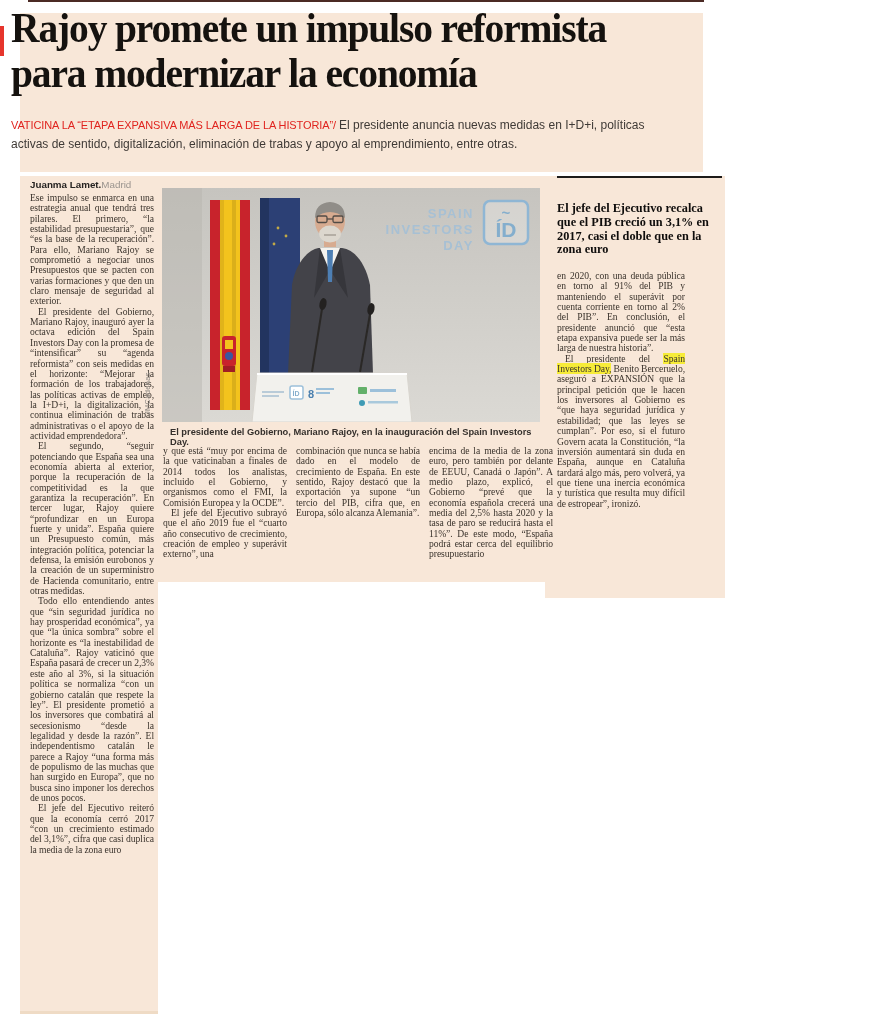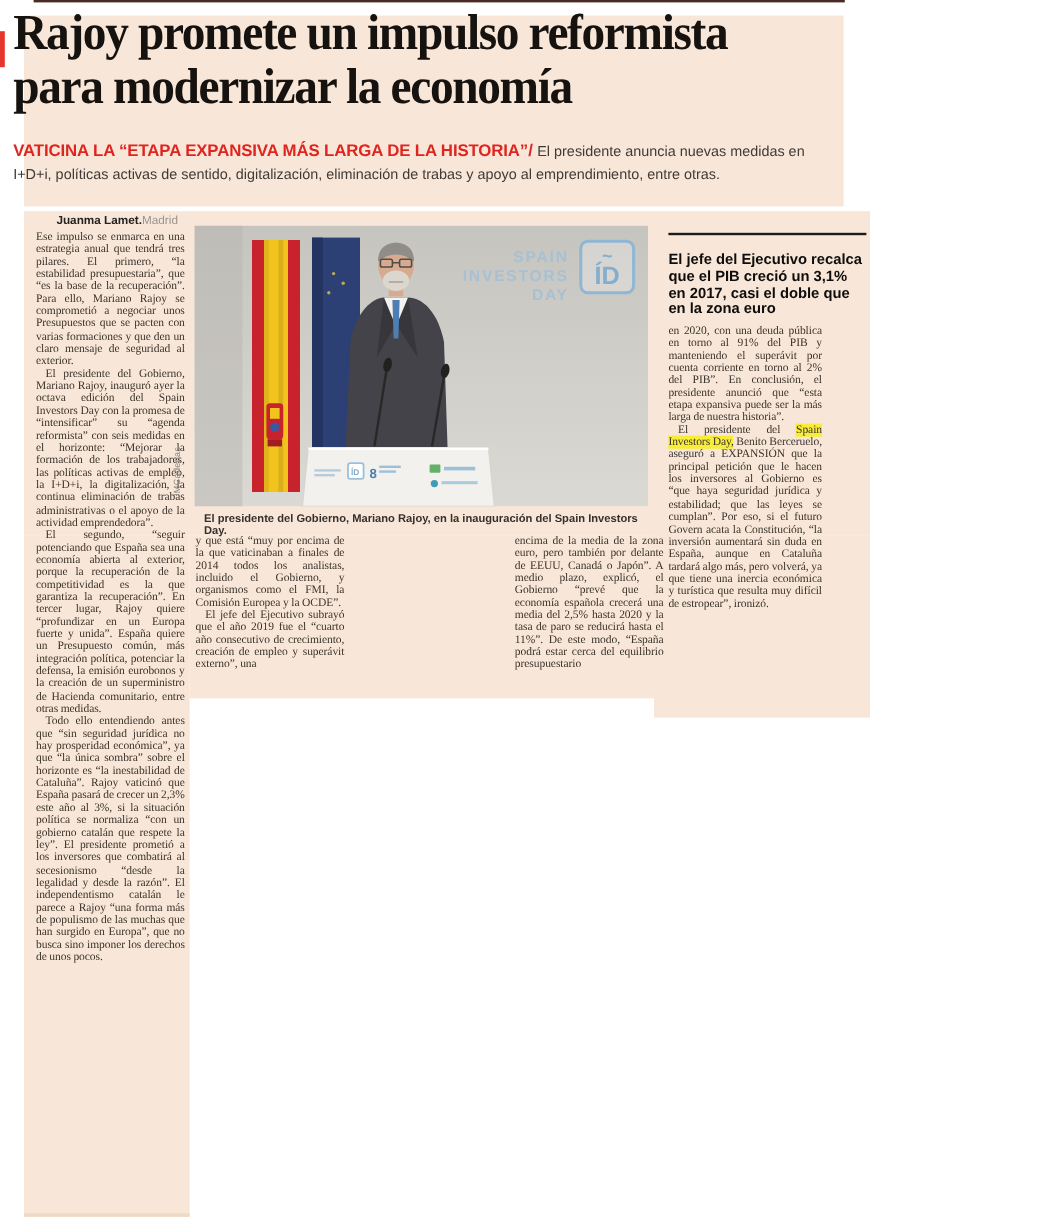--- a/index.html
+++ b/index.html
@@ -16,45 +16,45 @@
   .hl-line{
     font-family:"Liberation Serif",serif;font-weight:bold;color:#15120f;
     font-size:42px;line-height:45px;letter-spacing:-1.2px;white-space:nowrap;
     transform:scaleX(.94);transform-origin:0 50%;
   }
   #headline{position:absolute;left:11px;top:6px;}
   #kicker{
     position:absolute;left:11px;top:116px;width:660px;
     font-family:"Liberation Sans",sans-serif;font-size:12px;line-height:19px;color:#3f3a36;
   }
-  #kicker .lead{color:#e0241f;font-weight:bold;font-size:14px;letter-spacing:-0.1px;}
+  #kicker .lead{color:#e0241f;font-weight:normal;font-size:11px;letter-spacing:-0.1px;}
   
   #byline{
     position:absolute;left:30px;top:179px;width:130px;
-    font-family:"Liberation Sans",sans-serif;font-size:9.8px;color:#262321;margin-left:17px;
+    font-family:"Liberation Sans",sans-serif;font-size:9.8px;color:#262321;
   }
   #byline .author{font-weight:bold;}
   #byline .place{color:#9a948e;}
   
   .bodycol{position:absolute;width:124px;}
   .bodycol p{
     margin:0;font-size:9.6px;line-height:10.35px;text-align:justify;
     color:#3a332c;letter-spacing:-0.05px;word-spacing:-0.2px;hyphens:auto;
   }
   .bodycol p + p{text-indent:8px;}
   #col1{left:30px;top:193px;}
   #col2{left:163px;top:446px;}
   #col3{left:296px;top:446px;}
   #col4{left:429px;top:446px;}
   #col5{left:557px;top:271px;width:128px;}
   .hl-yellow{background:#f7ec38;}
   
   #pullquote{
-    position:absolute;left:557px;top:194px;width:165px;border-top:2px solid #1d1b19;
-    padding-top:14px;font-family:Liberation Sans, sans-serif;font-weight:bold;
+    position:absolute;left:557px;top:176px;width:165px;border-top:2px solid #1d1b19;
+    padding-top:24px;font-family:Liberation Serif, serif;font-weight:bold;
     font-size:12.3px;line-height:13.8px;color:#0f0d0c;
   }
   
   #photo-wrap{position:absolute;left:162px;top:188px;width:448px;height:234px;}
   #photo-caption{
     position:absolute;left:170px;top:427px;width:382px;
     font-family:"Liberation Sans",sans-serif;font-weight:bold;font-size:9.3px;color:#35302c;
   }
   #photo-credit{
     position:absolute;left:143px;top:415px;transform:rotate(-90deg);transform-origin:0 0;
@@ -81,20 +81,21 @@
 </div>
 <div id="kicker"><span class="lead" style="color: rgb(224, 36, 31);">VATICINA LA “ETAPA EXPANSIVA MÁS LARGA DE LA HISTORIA”/ </span><span class="rest">El presidente anuncia nuevas medidas en I+D+i, políticas activas de sentido, digitalización, eliminación de trabas y apoyo al emprendimiento, entre otras.</span></div>
 
 <div id="byline"><span class="author">Juanma Lamet.</span><span class="place">Madrid</span></div>
 
 <div class="bodycol" id="col1">
   <p>Ese impulso se enmarca en una estrategia anual que tendrá tres pilares. El primero, “la estabilidad presupuestaria”, que “es la base de la recuperación”. Para ello, Mariano Rajoy se comprometió a negociar unos Presupuestos que se pacten con varias formaciones y que den un claro mensaje de seguridad al exterior.</p>
   <p>El presidente del Gobierno, Mariano Rajoy, inauguró ayer la octava edición del Spain Investors Day con la promesa de “intensificar” su “agenda reformista” con seis medidas en el horizonte: “Mejorar la formación de los trabajadores, las políticas activas de empleo, la I+D+i, la digitalización, la continua eliminación de trabas administrativas o el apoyo de la actividad emprendedora”.</p>
   <p>El segundo, “seguir potenciando que España sea una economía abierta al exterior, porque la recuperación de la competitividad es la que garantiza la recuperación”. En tercer lugar, Rajoy quiere “profundizar en un Europa fuerte y unida”. España quiere un Presupuesto común, más integración política, potenciar la defensa, la emisión eurobonos y la creación de un superministro de Hacienda comunitario, entre otras medidas.</p>
   <p>Todo ello entendiendo antes que “sin seguridad jurídica no hay prosperidad económica”, ya que “la única sombra” sobre el horizonte es “la inestabilidad de Cataluña”. Rajoy vaticinó que España pasará de crecer un 2,3% este año al 3%, si la situación política se normaliza “con un gobierno catalán que respete la ley”. El presidente prometió a los inversores que combatirá al secesionismo “desde la legalidad y desde la razón”. El independentismo catalán le parece a Rajoy “una forma más de populismo de las muchas que han surgido en Europa”, que no busca sino imponer los derechos de unos pocos.</p>
+  <p>El jefe del Ejecutivo reiteró que la economía cerró 2017 “con un crecimiento estimado del 3,1%”, cifra que casi duplica la media de la zona euro</p>
 </div>
 
 <div id="photo-wrap">
   <svg width="378" height="234" viewBox="0 0 378 234">
     <defs>
       <linearGradient id="gbg" x1="0" y1="0" x2="0" y2="1">
         <stop offset="0" stop-color="#c6c4bf"></stop>
           <stop offset="1" stop-color="#dbd9d4"></stop>
       </linearGradient>
     </defs>
@@ -182,20 +183,21 @@
 <div id="photo-caption">El presidente del Gobierno, Mariano Rajoy, en la inauguración del Spain Investors Day.</div>
 <div id="photo-credit">JMCadenas</div>
 
 <div id="pullquote">El jefe del Ejecutivo recalca que el PIB creció un 3,1% en 2017, casi el doble que en la zona euro</div>
 
 <div class="bodycol" id="col2">
   <p>y que está “muy por encima de la que vaticinaban a finales de 2014 todos los analistas, incluido el Gobierno, y organismos como el FMI, la Comisión Europea y la OCDE”.</p>
   <p>El jefe del Ejecutivo subrayó que el año 2019 fue el “cuarto año consecutivo de crecimiento, creación de empleo y superávit externo”, una</p>
 </div>
 <div class="bodycol" id="col3">
+  <p>combinación que nunca se había dado en el modelo de crecimiento de España. En este sentido, Rajoy destacó que la exportación ya supone “un tercio del PIB, cifra que, en Europa, sólo alcanza Alemania”.</p>
 </div>
 <div class="bodycol" id="col4">
   <p>encima de la media de la zona euro, pero también por delante de EEUU, Canadá o Japón”. A medio plazo, explicó, el Gobierno “prevé que la economía española crecerá una media del 2,5% hasta 2020 y la tasa de paro se reducirá hasta el 11%”. De este modo, “España podrá estar cerca del equilibrio presupuestario</p>
 </div>
 <div class="bodycol" id="col5">
   <p>en 2020, con una deuda pública en torno al 91% del PIB y manteniendo el superávit por cuenta corriente en torno al 2% del PIB”. En conclusión, el presidente anunció que “esta etapa expansiva puede ser la más larga de nuestra historia”.</p>
   <p><span>El presidente del </span><span class="hl-yellow" style="background: rgb(247, 236, 56);">Spain Investors Day,</span><span> Benito Berceruelo, aseguró a EXPANSIÓN que la principal petición que le hacen los inversores al Gobierno es “que haya seguridad jurídica y estabilidad; que las leyes se cumplan”. Por eso, si el futuro Govern acata la Constitución, “la inversión aumentará sin duda en España, aunque en Cataluña tardará algo más, pero volverá, ya que tiene una inercia económica y turística que resulta muy difícil de estropear”, ironizó.</span></p>
 </div>
 
 </body></html>

